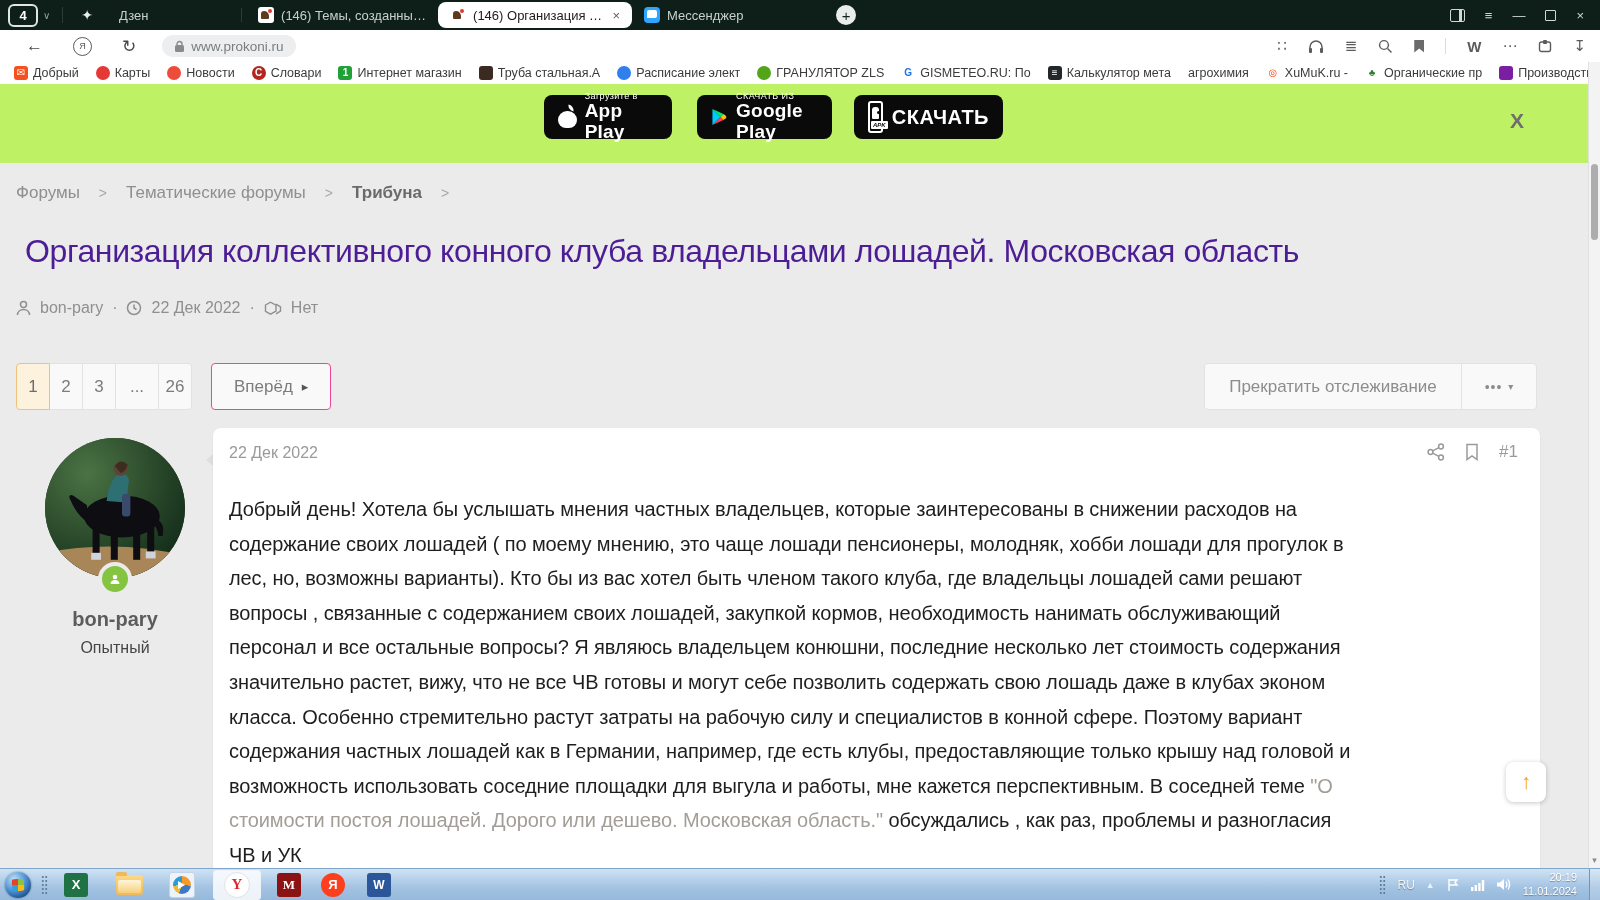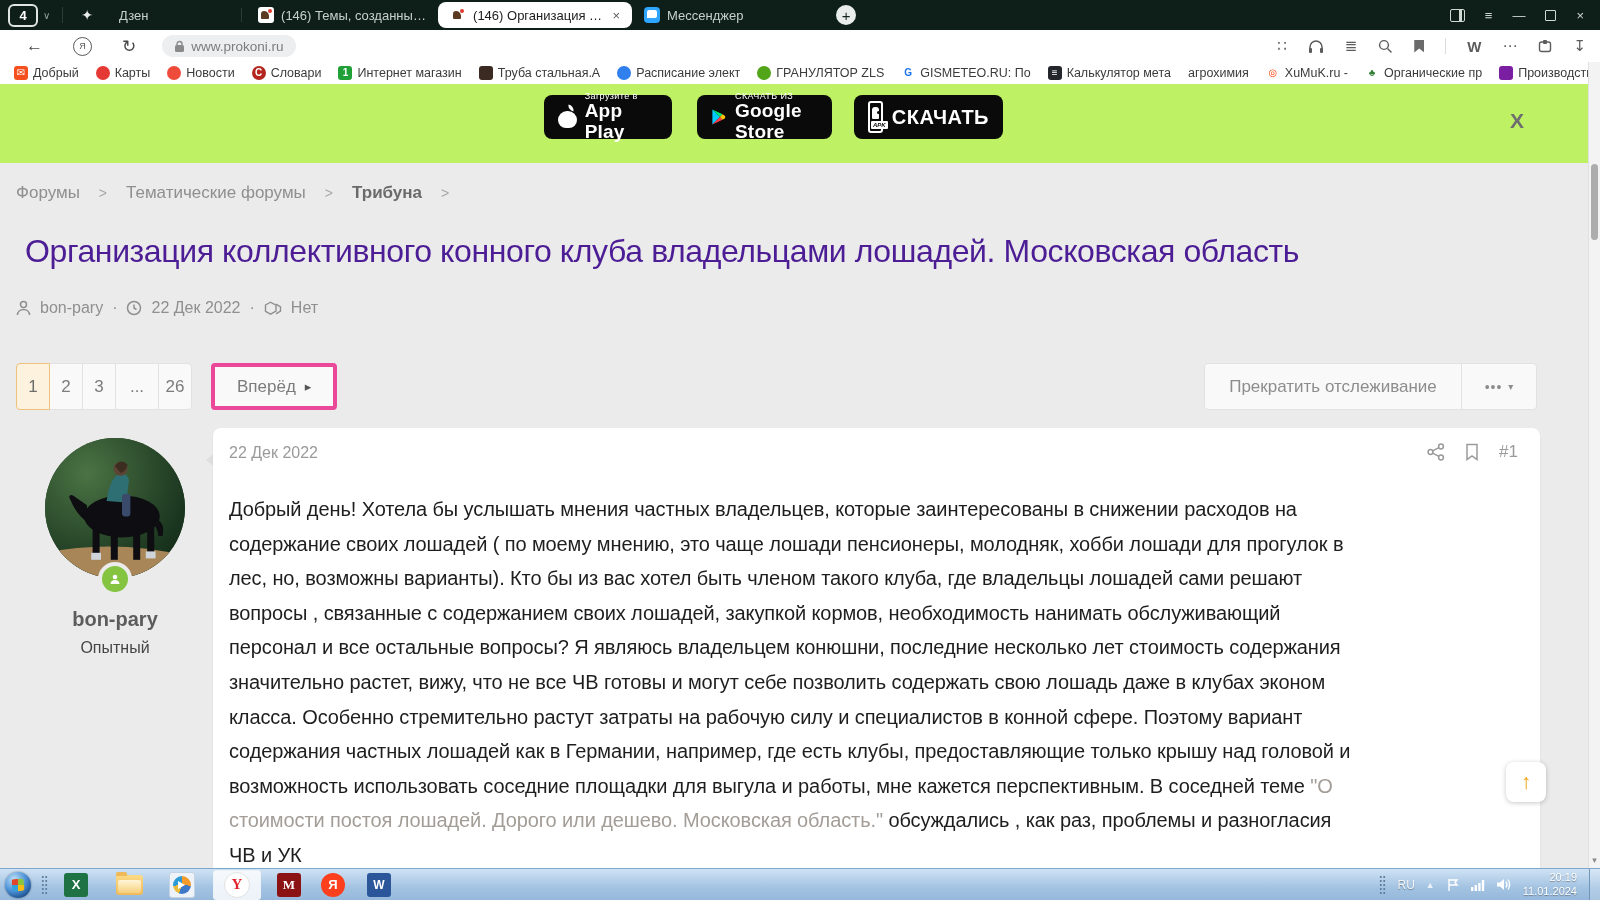--- a/index.html
+++ b/index.html
@@ -84,21 +84,21 @@
   #thread-meta{position:absolute;left:16px;top:136px;display:flex;align-items:center;gap:9px;font-size:16px;color:#8f8f8f;}
   #thread-meta svg{display:block;}
   
   #pages{position:absolute;left:16px;top:200px;height:47px;display:flex;}
   .page{min-width:34px;padding:0 1px;display:flex;align-items:center;justify-content:center;border:1px solid #e2e2e2;
     margin-left:-1px;background:#f9f9f9;font-size:17px;color:#7c7c7c;box-sizing:border-box;cursor:pointer;}
   .page:first-child{border-radius:4px 0 0 4px;margin-left:0;}
   .page:last-child{border-radius:0 4px 4px 0;}
   .page.wide{min-width:44px;}
   .page.active{background:#fcf2dd;border-color:#eec27c;color:#6d6d6d;z-index:2;}
-  #next-btn{position:absolute;left:211px;top:200px;height:47px;padding:0 22px;border:4px solid #ec4899;border-radius:4px;
+  #next-btn{position:absolute;left:211px;top:200px;height:47px;padding:0 22px;border:1px solid #ec4899;border-radius:4px;
     background:#f9f9f9;display:flex;align-items:center;gap:9px;font-size:17px;color:#7c7c7c;box-sizing:border-box;cursor:pointer;}
   #next-btn .tri{font-size:13px;color:#555;}
   #thread-actions{position:absolute;left:1204px;top:200px;width:333px;height:47px;background:#f9f9f9;border:1px solid #e2e2e2;
     border-radius:4px;display:flex;align-items:stretch;box-sizing:border-box;}
   #unfollow-btn{flex:1;display:flex;align-items:center;justify-content:center;font-size:17px;color:#8d8d8d;cursor:pointer;}
   #thread-actions .vdiv{width:1px;background:#e2e2e2;}
   #more-btn{width:74px;display:flex;align-items:center;justify-content:center;gap:6px;color:#8d8d8d;cursor:pointer;}
   #more-btn .dots{font-size:14px;letter-spacing:1px;} #more-btn .car{font-size:10px;}
   
   #author-col{position:absolute;left:15px;top:265px;width:200px;text-align:center;}
@@ -314,21 +314,21 @@
     </div>
     <div class="store-btn" id="btn-gplay">
       <svg width="22" height="24" viewBox="0 0 22 24">
         <path d="M2 1v22l11-11z" fill="#00c9ff"></path>
         <path d="M2 1l11 11 4-4z" fill="#00e676"></path>
         <path d="M2 23l11-11 4 4z" fill="#ff3d4e"></path>
         <path d="M17 8l-4 4 4 4 3.2-2.3c1-.8 1-2.6 0-3.4z" fill="#ffc107"></path>
       </svg>
       <span class="sb-col">
         <span class="sb-top">СКАЧАТЬ ИЗ</span>
-        <span class="sb-bottom">Google Store</span>
+        <span class="sb-bottom">Google Play</span>
       </span>
     </div>
     <div class="store-btn" id="btn-apk">
       <span class="apkdoc">
         <i class="bot"></i>
           <i class="eye e1"></i>
           <i class="eye e2"></i>
         <i class="tag">APK</i>
       </span>
       <span class="apk-label">СКАЧАТЬ</span>

